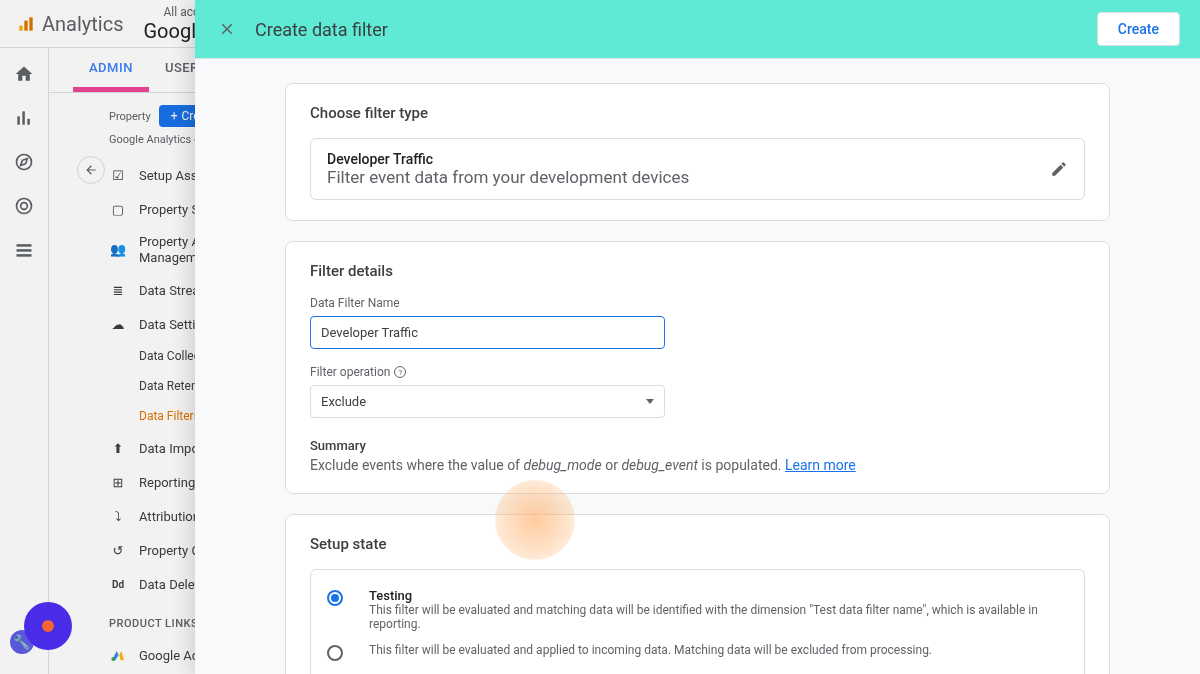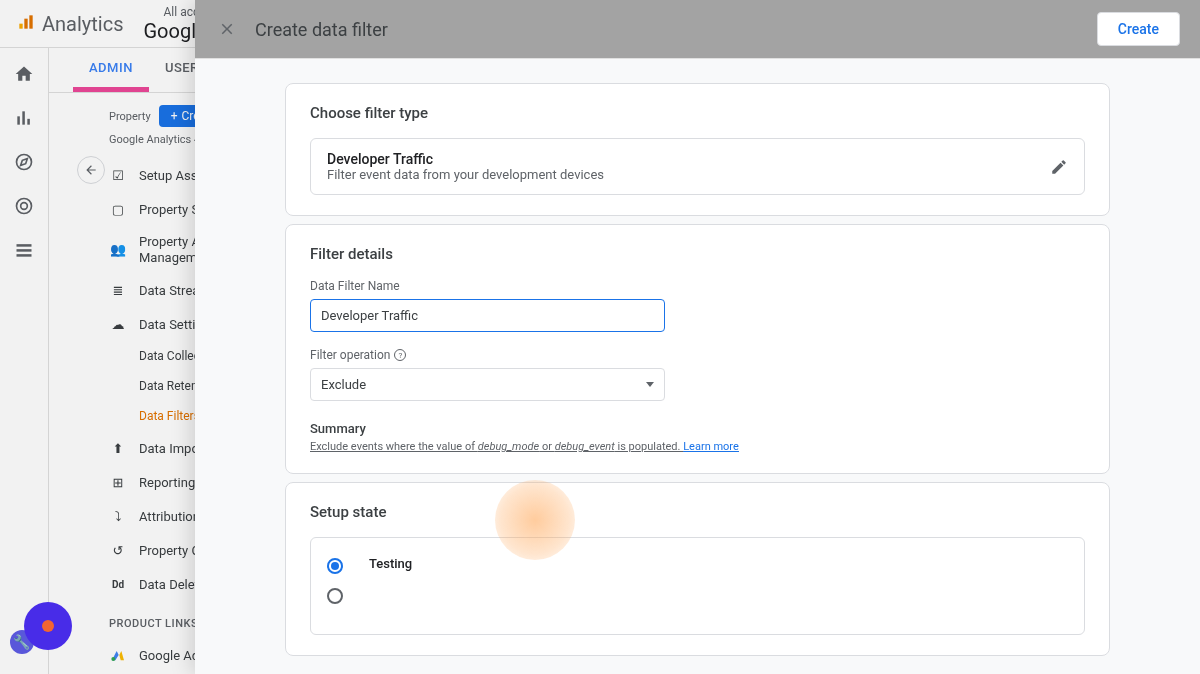--- a/index.html
+++ b/index.html
@@ -1,20 +1,20 @@
 <!DOCTYPE html>
 <html><head>
 <meta charset="utf-8">
 <style>
 * { margin: 0; padding: 0; box-sizing: border-box; font-family: 'Google Sans', Roboto, Arial, sans-serif; }
 body { background: #fff; overflow: hidden; width: 1200px; height: 674px; position: relative; }
 
 .bg-layer { position: absolute; inset: 0; z-index: 1; }
 .bg-header { display: flex; align-items: center; height: 48px; padding: 0 16px; border-bottom: 1px solid #e0e0e0; }
-.logo { display: flex; align-items: flex-start; gap: 6px; }
+.logo { display: flex; align-items: center; gap: 6px; }
 .logo-icon { width: 20px; height: 20px; }
 .logo-text { font-size: 20px; color: #5f6368; font-weight: 400; }
 .bg-acct { margin-left: 20px; font-size: 12px; color: #5f6368; }
 .bg-acct-main { font-size: 20px; color: #202124; }
 
 .left-rail { position: absolute; left: 0; top: 48px; bottom: 0; width: 48px; background: #fff; display: flex; flex-direction: column; align-items: center; padding-top: 16px; gap: 24px; }
 .rail-icon { width: 20px; height: 20px; color: #5f6368; }
 
 .admin-panel { position: absolute; left: 48px; top: 48px; right: 0; bottom: 0; background: #fff; border-left: 1px solid #e0e0e0; }
 .admin-tabs { display: flex; border-bottom: 1px solid #e0e0e0; padding: 0 24px; }
@@ -28,41 +28,41 @@
 .property-sub { font-size: 11px; color: #5f6368; margin-bottom: 12px; }
 .nav-item { display: flex; align-items: center; gap: 12px; padding: 8px 0; font-size: 13px; color: #3c4043; }
 .nav-item.active { color: #e37400; }
 .nav-item.sub { padding-left: 30px; font-size: 12px; }
 .nav-icon { width: 18px; height: 18px; flex-shrink: 0; display: flex; align-items: center; justify-content: center; }
 .section-label { font-size: 11px; font-weight: 500; color: #5f6368; letter-spacing: 0.5px; margin: 16px 0 8px; }
 
 .modal-overlay { position: absolute; inset: 0; z-index: 10; pointer-events: none; }
 .modal-scrim { position: absolute; inset: 0; background: rgba(0,0,0,0.05); }
 .modal { position: absolute; left: 195px; right: 0; top: 0; bottom: 0; background: #f8f9fa; box-shadow: -4px 0 20px rgba(0,0,0,0.15); pointer-events: auto; display: flex; flex-direction: column; }
-.modal-header { display: flex; align-items: center; justify-content: space-between; padding: 12px 20px; background: #a3a3a3; border-bottom: 1px solid #e0e0e0; }
+.modal-header { display: flex; align-items: center; justify-content: space-between; padding: 12px 20px; background: #5eead4; border-bottom: 1px solid #e0e0e0; }
 .modal-header-left { display: flex; align-items: center; gap: 16px; }
 .close-btn { width: 24px; height: 24px; display: flex; align-items: center; justify-content: center; cursor: pointer; color: #5f6368; }
 .modal-title { font-size: 18px; color: #3c4043; font-weight: 400; }
 .create-btn { padding: 8px 20px; border: 1px solid #dadce0; border-radius: 4px; color: #1a73e8; font-size: 14px; font-weight: 500; background: #fff; cursor: pointer; }
 
 .modal-body { flex: 1; overflow-y: auto; padding: 24px 90px; }
-.card { background: #fff; border: 1px solid #dadce0; border-radius: 8px; padding: 20px 24px; margin-bottom: 8px; }
+.card { background: #fff; border: 1px solid #dadce0; border-radius: 8px; padding: 20px 24px; margin-bottom: 20px; }
 .card-title { font-size: 15px; font-weight: 500; color: #3c4043; margin-bottom: 16px; }
 .filter-type-row { border: 1px solid #dadce0; border-radius: 6px; padding: 12px 16px; display: flex; justify-content: space-between; align-items: center; }
 .filter-type-title { font-size: 14px; font-weight: 500; color: #202124; }
-.filter-type-desc { font-size: 13px; color: #5f6368; }
+.filter-type-desc { font-size: 17px; color: #5f6368; }
 .edit-icon { color: #5f6368; }
 
 .field-label { font-size: 12px; color: #5f6368; margin-bottom: 6px; display: flex; align-items: center; gap: 4px; }
 .text-input { width: 355px; padding: 8px 10px; border: 1px solid #1a73e8; border-radius: 4px; font-size: 13px; color: #3c4043; outline: none; }
 .select-input { width: 355px; padding: 8px 10px; border: 1px solid #dadce0; border-radius: 4px; font-size: 13px; color: #3c4043; display: flex; justify-content: space-between; align-items: center; cursor: pointer; margin-bottom: 20px; }
 .caret { width: 0; height: 0; border-left: 4px solid transparent; border-right: 4px solid transparent; border-top: 5px solid #5f6368; }
 
 .summary-label { font-size: 13px; font-weight: 500; color: #3c4043; margin-bottom: 4px; }
-.summary-text { font-size: 11px; color: #5f6368; text-decoration: underline; }
+.summary-text { font-size: 14px; color: #5f6368; }
 .summary-text i { font-style: italic; }
 .learn-more { color: #1a73e8; text-decoration: underline; }
 
 .radio-group { border: 1px solid #dadce0; border-radius: 6px; padding: 12px 16px; }
 .radio-row { display: flex; gap: 26px; padding: 6px 0; position: relative; }
 .radio { width: 16px; height: 16px; border: 2px solid #5f6368; border-radius: 50%; flex-shrink: 0; margin-top: 2px; position: relative; }
 .radio.checked { border-color: #1a73e8; }
 .radio.checked::after { content: ''; position: absolute; inset: 2px; background: #1a73e8; border-radius: 50%; }
 .radio-content { flex: 1; }
 .radio-title { font-size: 13px; font-weight: 500; color: #202124; }
@@ -256,25 +256,27 @@
         </div>
       </div>
 
       <div class="card">
         <div class="card-title">Setup state</div>
         <div class="radio-group">
           <div class="radio-row">
             <div class="radio checked"></div>
             <div class="radio-content">
               <div class="radio-title">Testing</div>
+              <div class="radio-desc">This filter will be evaluated and matching data will be identified with the dimension "Test data filter name", which is available in reporting.</div>
             </div>
           </div>
           <div class="radio-row">
             <div class="radio"></div>
             <div class="radio-content">
+              <div class="radio-desc">This filter will be evaluated and applied to incoming data. Matching data will be excluded from processing.</div>
             </div>
           </div>
           <div class="radio-row">
             
             
           </div>
         </div>
       </div>
     </div>
   </div>

